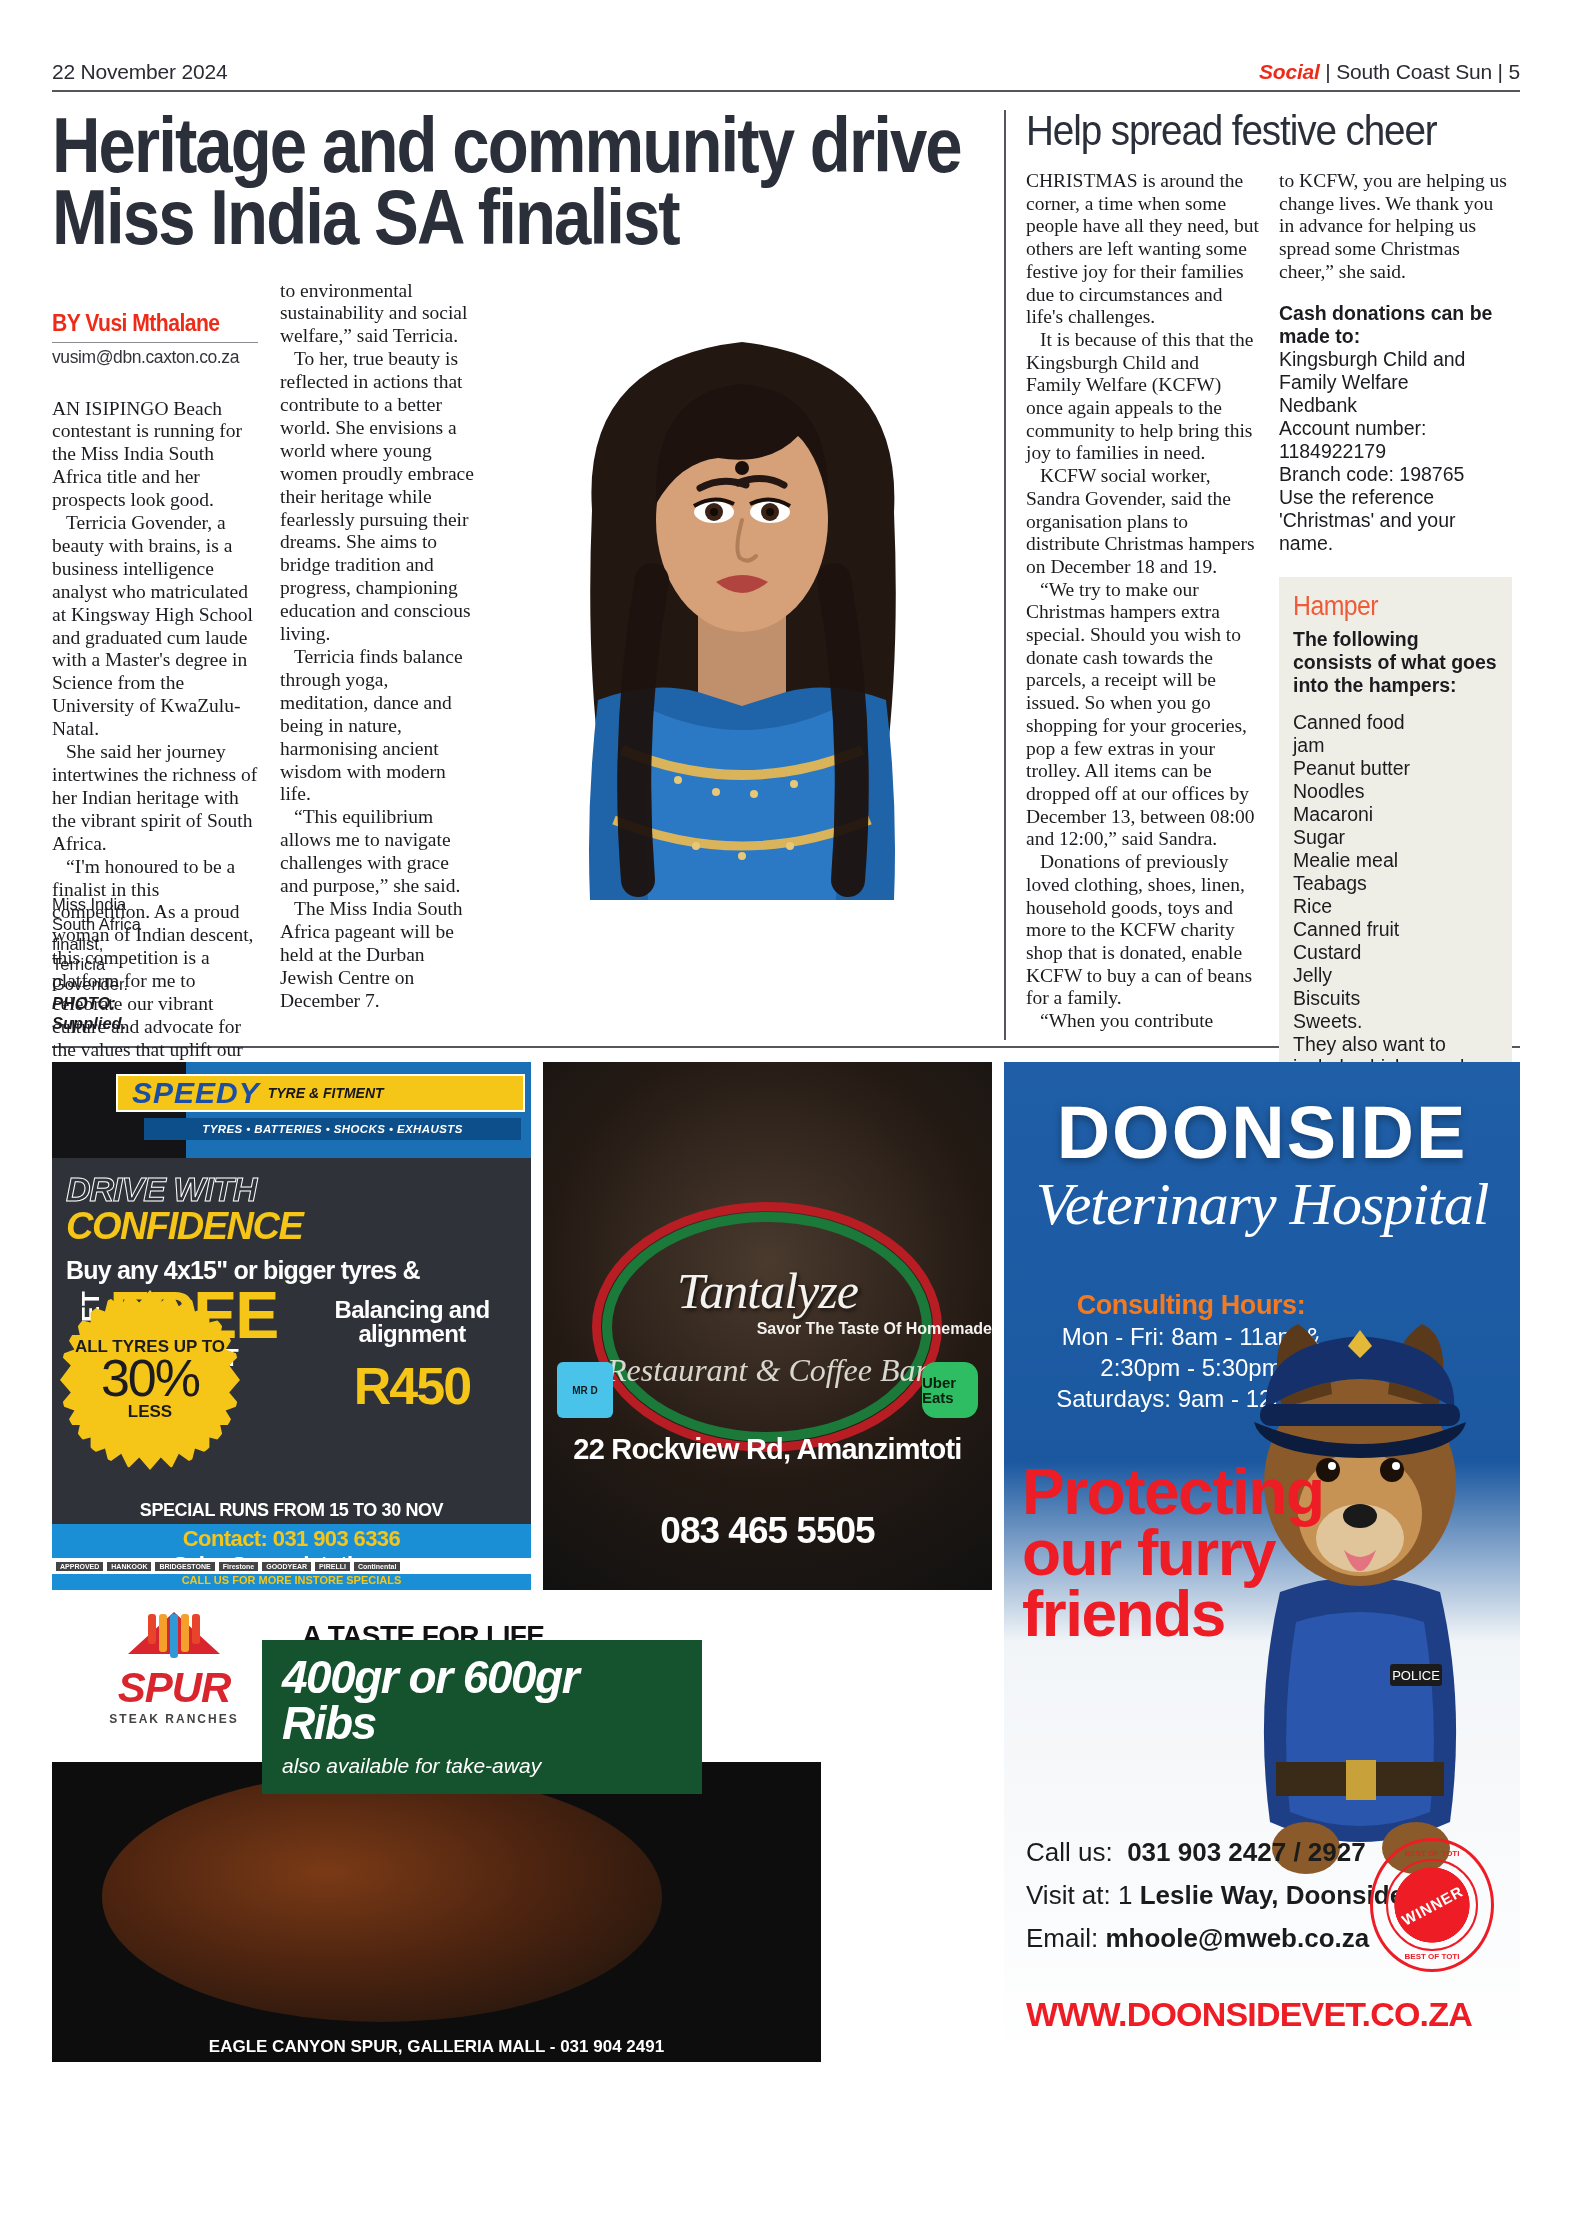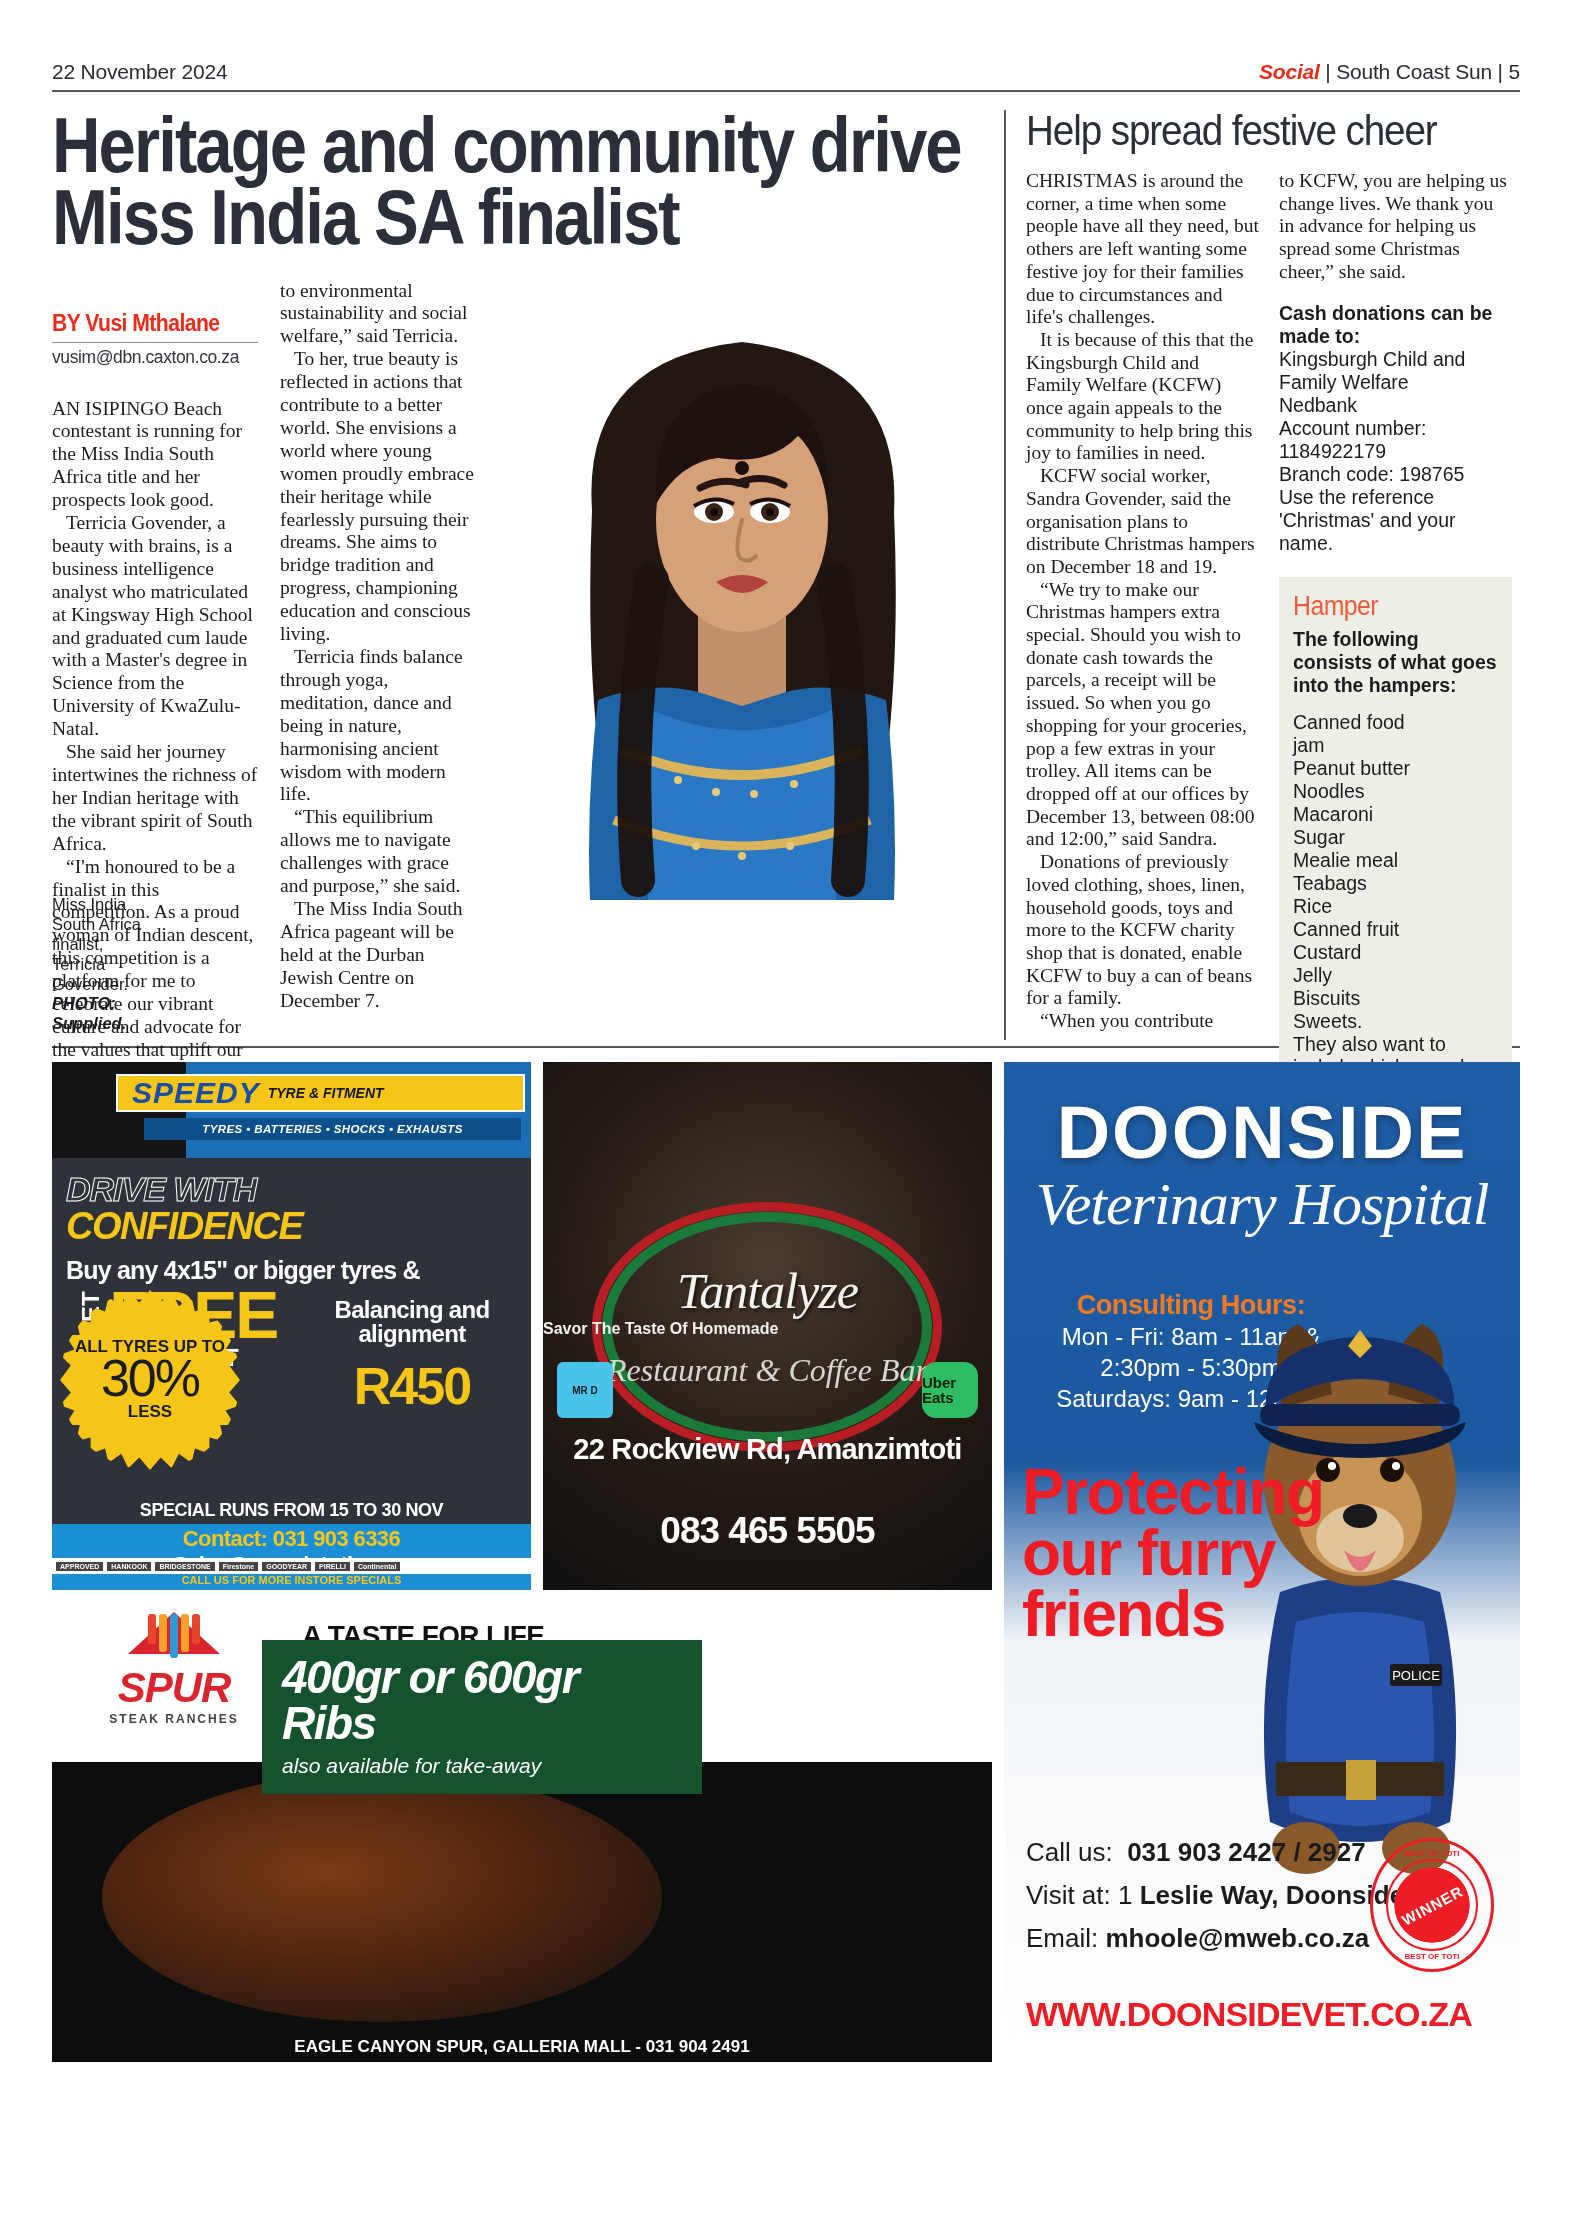--- a/index.html
+++ b/index.html
@@ -107,21 +107,21 @@
 
   
   .mid-rule { border-top: 2px solid #55555c; margin: 6px 0 0 0; }
 
   
   .ads { display: flex; gap: 12px; margin-top: 14px; height: 1000px; }
   .ads-left { width: 940px; display: flex; flex-direction: column; gap: 12px; }
   .ads-left-top { display: flex; gap: 12px; height: 528px; }
   .ad-speedy { width: 480px; }
   .ad-tantalyze { width: 450px; }
-  .ad-spur { width: 940px; height: 460px; }
+  .ad-spur { width: 769px; height: 460px; }
   .ad-vet { width: 590px; height: 1000px; }
 
   
   .speedy { width: 100%; height: 100%; background: #2f3339; position: relative; overflow: hidden;
     font-family: "Liberation Sans", sans-serif; }
   .speedy-topstrip { height: 96px; background: linear-gradient(90deg,#141417 0 28%,#1b6fb5 28% 100%); position: relative; }
   .speedy-logobar { position: absolute; left: 64px; top: 12px; right: 6px; height: 38px;
      background: #f5c518; border: 2px solid #fff; display:flex; align-items:center; }
   .speedy-logobar .sp { color:#1b4fa5; font-size: 30px; font-weight: bold; font-style: italic; letter-spacing:1px; padding-left: 14px;}
   .speedy-logobar .tf { color:#16161a; font-size: 14px; font-weight: bold; font-style: italic; margin-left: 8px;}
@@ -156,21 +156,21 @@
   
   .tantalyze { width:100%; height:100%; position:relative; overflow:hidden;
      background: radial-gradient(circle at 50% 38%, #4a3a2e 0%, #241a14 55%, #111 100%);
      font-family:"Liberation Sans", sans-serif; }
   .tz-ring { position:absolute; left:50%; top: 150px; transform:translateX(-50%); width: 330px; height: 230px;
      border: 10px solid #1b7a3a; border-radius: 50%; }
   .tz-ring::after { content:""; position:absolute; inset:-20px; border: 9px solid #b81d24; border-radius:50%; }
   .tz-name { position:absolute; left:0; right:0; top: 200px; text-align:center; color:#f3f2ee;
      font-size: 50px; font-style:italic; font-family:"Liberation Serif", serif; letter-spacing:-1px;
      text-shadow: 2px 2px 4px rgba(0,0,0,.7); }
-  .tz-tag { position:absolute; left:0; right:0; top: 258px; text-align:left; color:#f3f2ee; font-size:16px; font-weight:bold;}
+  .tz-tag { position:absolute; left:0; right:0; top: 258px; text-align:right; color:#f3f2ee; font-size:16px; font-weight:bold;}
   .tz-rest { position:absolute; left:0; right:0; top: 290px; text-align:center; color:#efefe8;
      font-size: 32px; font-style:italic; font-family:"Liberation Serif", serif; opacity:.88;}
   .tz-chips { position:absolute; left: 14px; right: 14px; top: 300px; display:flex; justify-content:space-between; }
   .tz-mrd { width:56px; height:56px; background:#49c3ea; border-radius:6px; display:flex; align-items:center; justify-content:center;
      font-size:10px; font-weight:bold; color:#1a1a1a; }
   .tz-uber { width:56px; height:56px; background:#2fbd63; border-radius:14px; display:flex; flex-direction:column;
      align-items:center; justify-content:center; font-size:15px; font-weight:bold; color:#08210f; line-height:1.0;}
   .tz-addr { position:absolute; left:0; right:0; top: 372px; text-align:center; color:#fff; font-size:29px; font-weight:bold; line-height:1.05; letter-spacing:-0.8px;}
   .tz-phone { position:absolute; left:0; right:0; top: 448px; text-align:center; color:#fff; font-size:37px; font-weight:bold; letter-spacing:-1px;}
 

